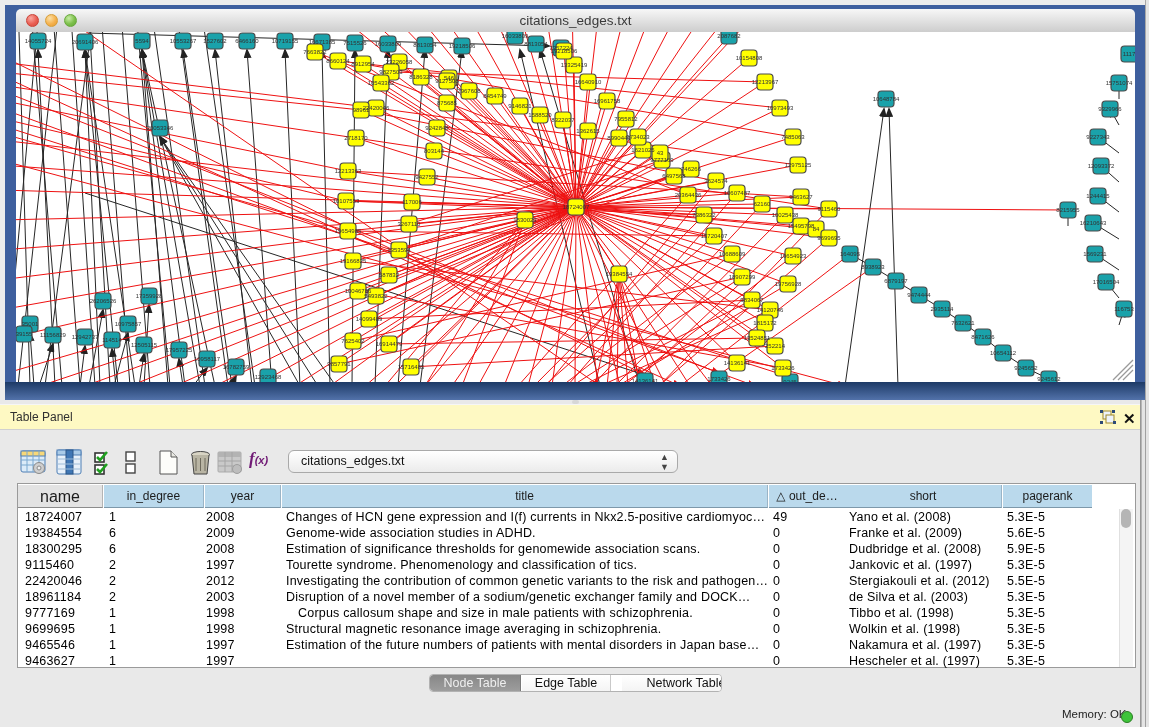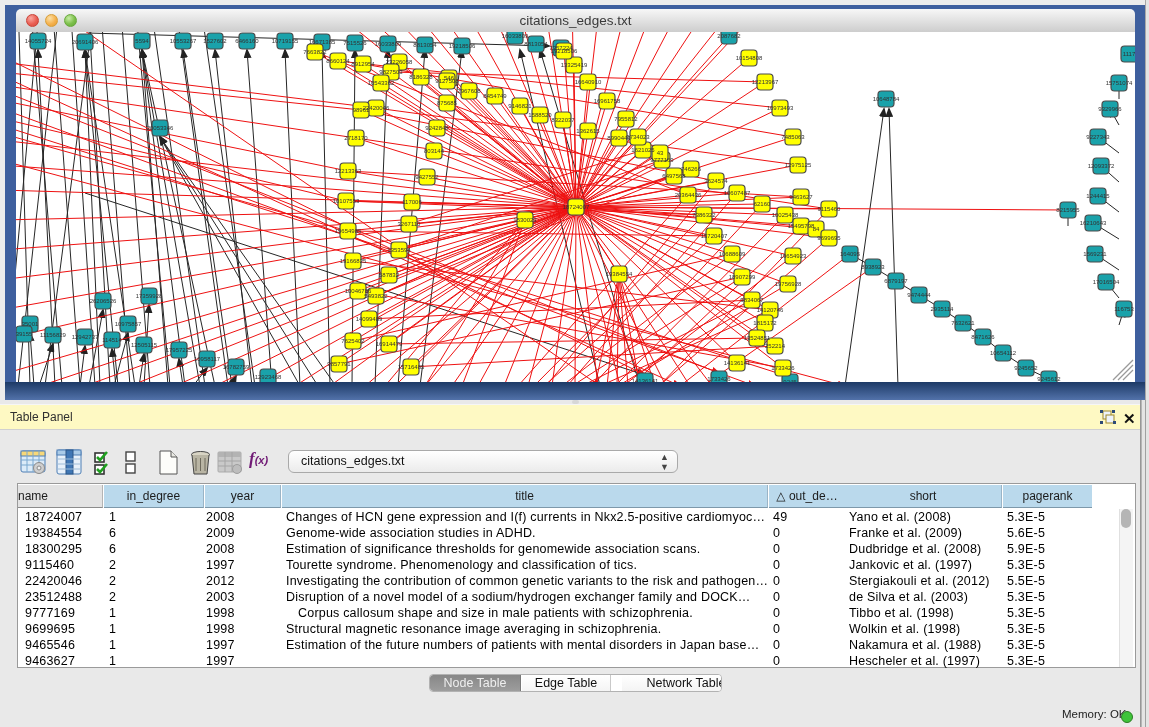--- a/index.html
+++ b/index.html
@@ -657,21 +657,21 @@
   </svg>
 <svg class="icsvg" style="left:216px" width="28" height="27" viewBox="0 0 28 27">
     <rect x="2" y="3" width="23" height="20" rx="1" fill="#c9c9c9" stroke="#ababab"></rect>
     <rect x="2" y="3" width="23" height="5" fill="#b3b3b3"></rect>
     <path d="M9 3 V23 M16 3 V23 M2 12 H25 M2 17 H25" stroke="#a5a5a5" fill="none"></path>
     <circle cx="21" cy="20" r="4.5" fill="#bdbdbd" stroke="#9e9e9e"></circle>
   </svg>
 <div class="abs" style="left:249px;top:449px;font-size:17px;color:#701a75"><i style="font-family:'Liberation Serif',serif;font-weight:bold">f</i><span style="font-size:11px;font-style:italic;font-weight:bold">(x)</span></div>
 <div id="combo" class="abs">citations_edges.txt<div class="arr">▲<br>▼</div></div>
 <div id="tbl" class="abs"></div>
-<div class="abs" style="left:18px;top:485px;width:85px;height:23px;background:#e3e3e3;border-right:1px solid #b4b4b4;border-bottom:1px solid #8c8c8c;font-size:12px;text-align:left;line-height:23px;color:#1c1c1c">name</div>
+<div class="abs" style="left:18px;top:485px;width:85px;height:23px;background:#e3e3e3;border-right:1px solid #b4b4b4;border-bottom:1px solid #8c8c8c;font-size:16px;text-align:center;line-height:23px;color:#1c1c1c">name</div>
 <div class="hd abs" style="top:485px;left:104px;width:100px">in_degree</div>
 <div class="hd abs" style="top:485px;left:205px;width:76px">year</div>
 <div class="hd abs" style="top:485px;left:282px;width:486px">title</div>
 <div class="hd abs" style="top:485px;left:769px;width:77px">△ out_de…</div>
 <div class="hd abs" style="top:485px;left:845px;width:157px">short</div>
 <div class="hd abs" style="top:485px;left:1003px;width:89px;border-right:none">pagerank</div>
 <div class="trow" style="top:509px">
     <span style="left:25px">18724007</span>
     <span style="left:109px">1</span>
     <span style="left:206px">2008</span>
@@ -710,24 +710,24 @@
 <div class="trow" style="top:573px">
     <span style="left:25px">22420046</span>
     <span style="left:109px">2</span>
     <span style="left:206px">2012</span>
     <span style="left:286px">Investigating the contribution of common genetic variants to the risk and pathogen…</span>
     <span style="left:773px">0</span>
     <span style="left:849px">Stergiakouli et al. (2012)</span>
     <span style="left:1007px">5.5E-5</span>
   </div>
 <div class="trow" style="top:589px">
-    <span style="left:25px">23512488</span>
+    <span style="left:25px">18961184</span>
     <span style="left:109px">2</span>
     <span style="left:206px">2003</span>
-    <span style="left:286px">Disruption of a novel model of a sodium/hydrogen exchanger family and DOCK…</span>
+    <span style="left:286px">Disruption of a novel member of a sodium/genetic exchanger family and DOCK…</span>
     <span style="left:773px">0</span>
     <span style="left:849px">de Silva et al. (2003)</span>
     <span style="left:1007px">5.3E-5</span>
   </div>
 <div class="trow" style="top:605px">
     <span style="left:25px">9777169</span>
     <span style="left:109px">1</span>
     <span style="left:206px">1998</span>
     <span style="left:298px">Corpus callosum shape and size in male patients with schizophrenia.</span>
     <span style="left:773px">0</span>
@@ -742,21 +742,21 @@
     <span style="left:773px">0</span>
     <span style="left:849px">Wolkin et al. (1998)</span>
     <span style="left:1007px">5.3E-5</span>
   </div>
 <div class="trow" style="top:637px">
     <span style="left:25px">9465546</span>
     <span style="left:109px">1</span>
     <span style="left:206px">1997</span>
     <span style="left:286px">Estimation of the future numbers of patients with mental disorders in Japan base…</span>
     <span style="left:773px">0</span>
-    <span style="left:849px">Nakamura et al. (1988)</span>
+    <span style="left:849px">Nakamura et al. (1997)</span>
     <span style="left:1007px">5.3E-5</span>
   </div>
 <div class="trow" style="top:653px">
     <span style="left:25px">9463627</span>
     <span style="left:109px">1</span>
     <span style="left:206px">1997</span>
     <span style="left:773px">0</span>
     <span style="left:849px">Hescheler et al. (1997)</span>
     <span style="left:1007px">5.3E-5</span>
   </div>

